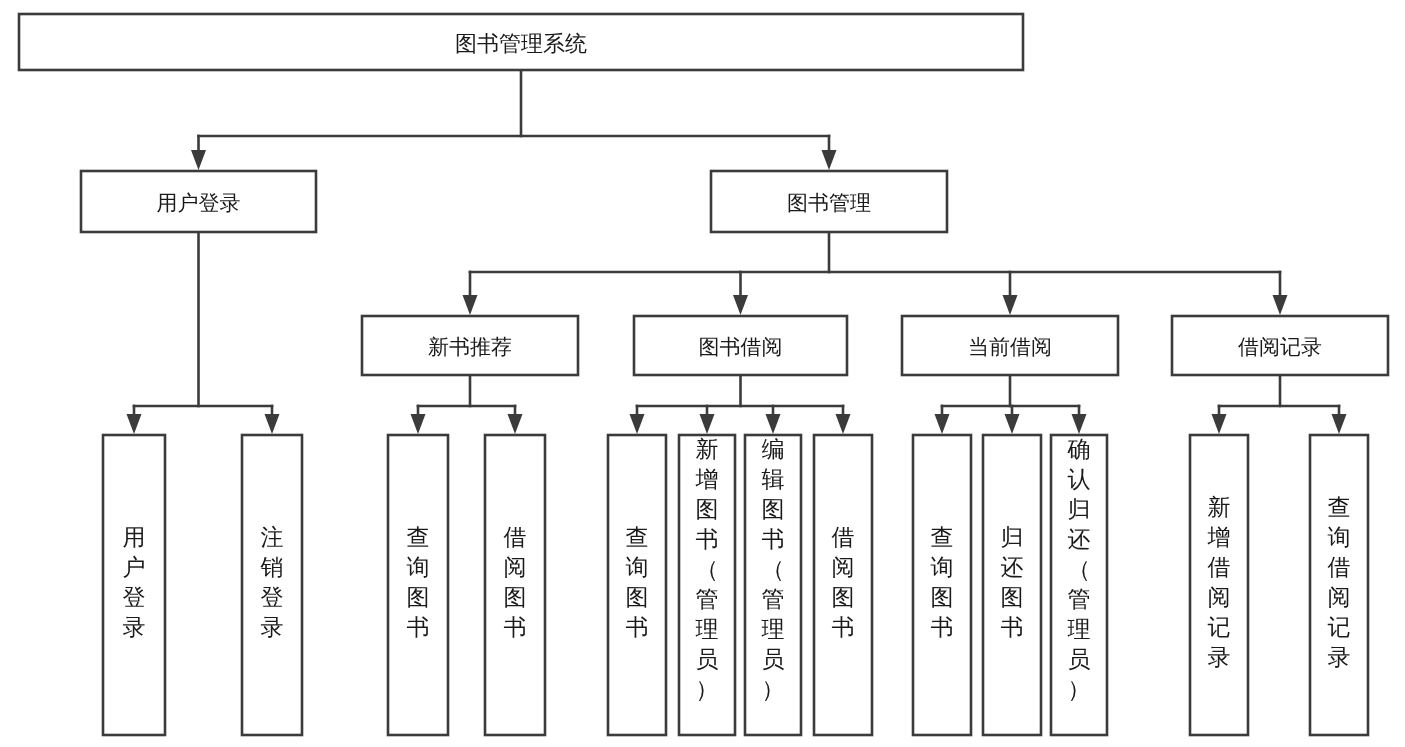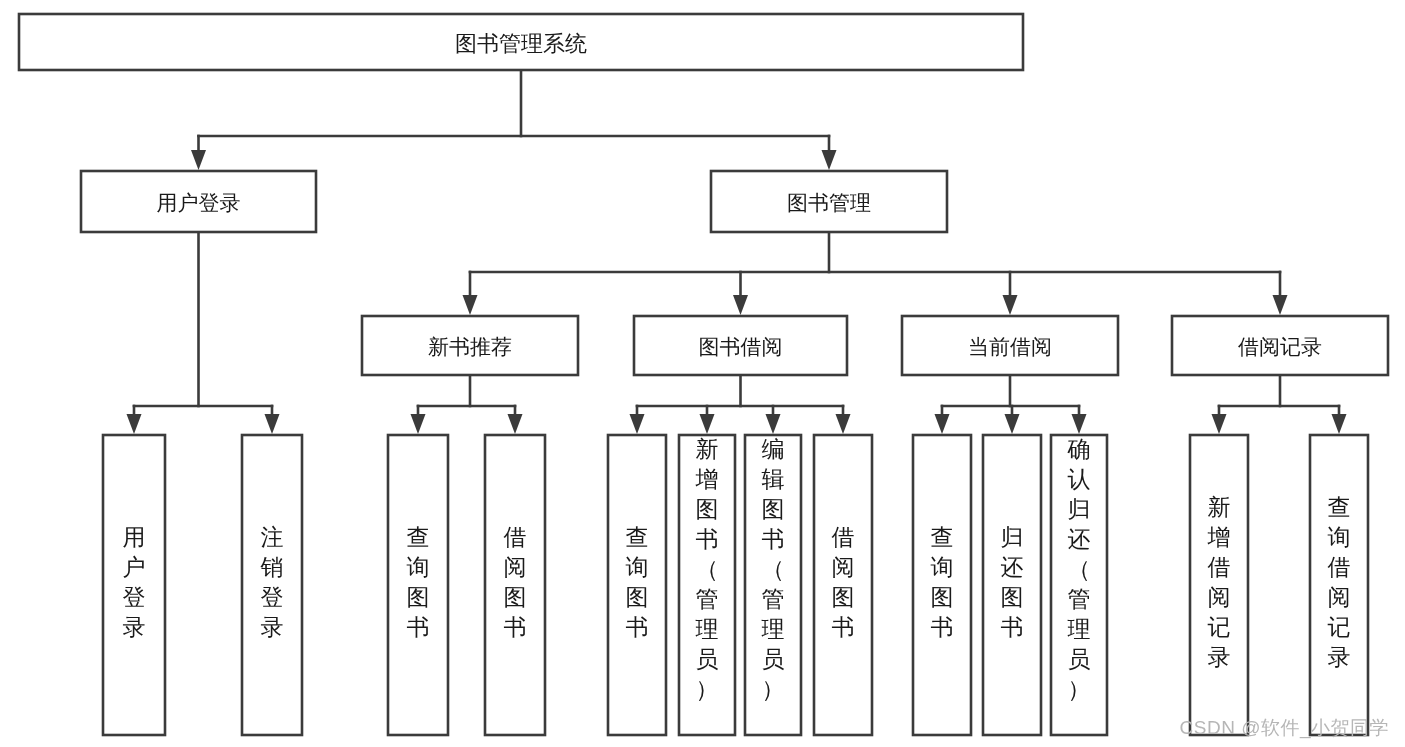--- a/index.html
+++ b/index.html
@@ -199,14 +199,13 @@
         <g>
           <rect x="1190" y="435" width="58" height="300" class="node-box"></rect>
           <text x="1219" y="515" class="node-label-v" font-size="23"><tspan x="1219" dy="0">新</tspan><tspan x="1219" dy="30">增</tspan><tspan x="1219" dy="30">借</tspan><tspan x="1219" dy="30">阅</tspan><tspan x="1219" dy="30">记</tspan><tspan x="1219" dy="30">录</tspan></text>
         </g>
         <g>
           <rect x="1310" y="435" width="58" height="300" class="node-box"></rect>
           <text x="1339" y="515" class="node-label-v" font-size="23"><tspan x="1339" dy="0">查</tspan><tspan x="1339" dy="30">询</tspan><tspan x="1339" dy="30">借</tspan><tspan x="1339" dy="30">阅</tspan><tspan x="1339" dy="30">记</tspan><tspan x="1339" dy="30">录</tspan></text>
         </g>
       </g>
   </svg>
-  <div class="watermark-text">CSDN @软件_小贺同学</div>
 </div>
 
 </body></html>

